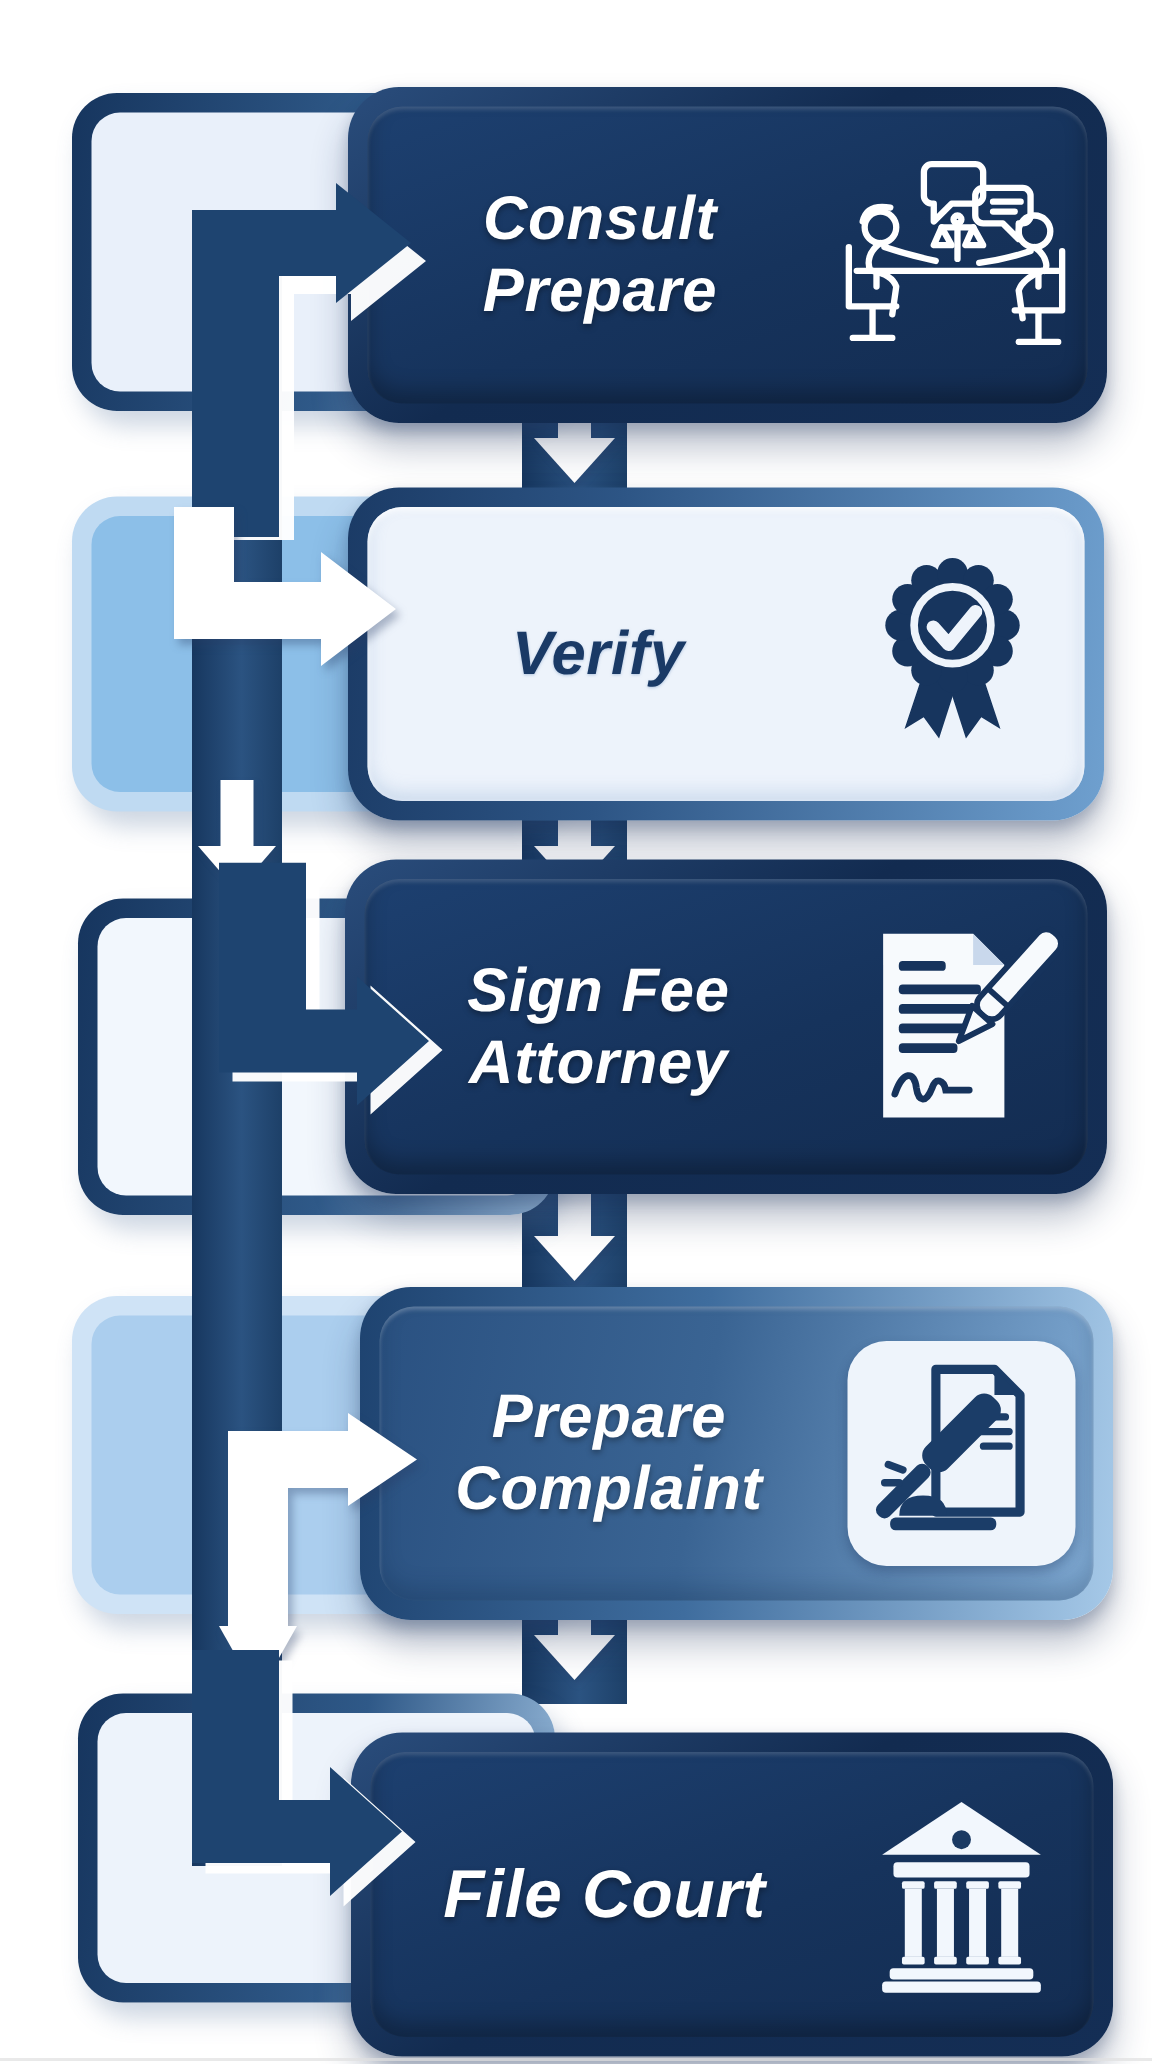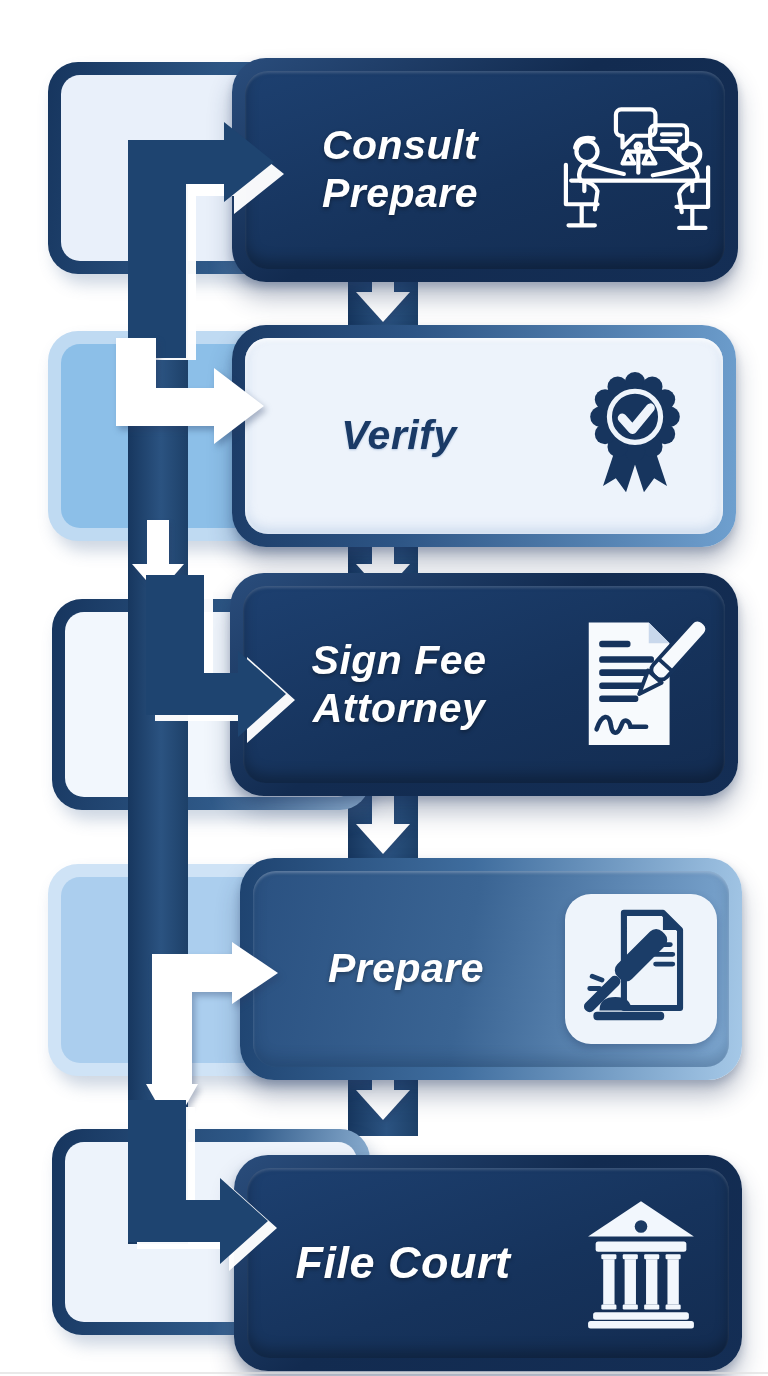--- a/index.html
+++ b/index.html
@@ -182,20 +182,21 @@
           </g>
         </svg>
       </div>
     </div>
   </div>
 
   <div class="card card-grad" style="left:240px;top:858px;width:476px;height:196px;">
     <div class="panel">
       <div class="label label-white">
         <div>Prepare</div>
+        <div>Complaint</div>
       </div>
       <div class="icon-area">
         <div class="icon-card">
           <svg width="122" height="122" viewBox="0 0 100 100">
             <path d="M36,4 H68 L82,18 V82 H36 Z" fill="none" stroke="#1b3d68" stroke-width="5" stroke-linejoin="round"></path>
             <path d="M68,4 V18 H82 Z" fill="#1b3d68"></path>
             <path d="M58,30 H74 M60,38 H76 M62,46 H76" stroke="#1b3d68" stroke-width="4" stroke-linecap="round"></path>
             <g fill="#1b3d68" transform="rotate(45 44 44)">
               <rect x="36" y="10" width="17" height="52" rx="7"></rect>
               <rect x="40" y="62" width="9" height="38" rx="4"></rect>

